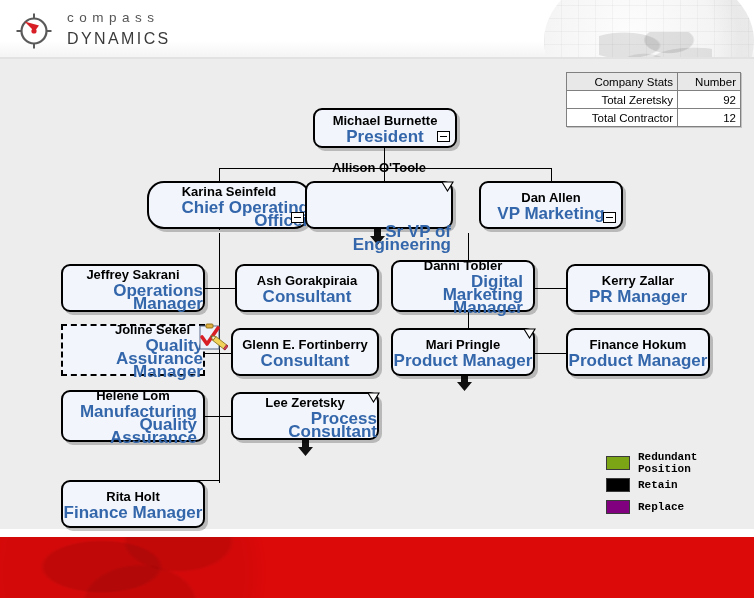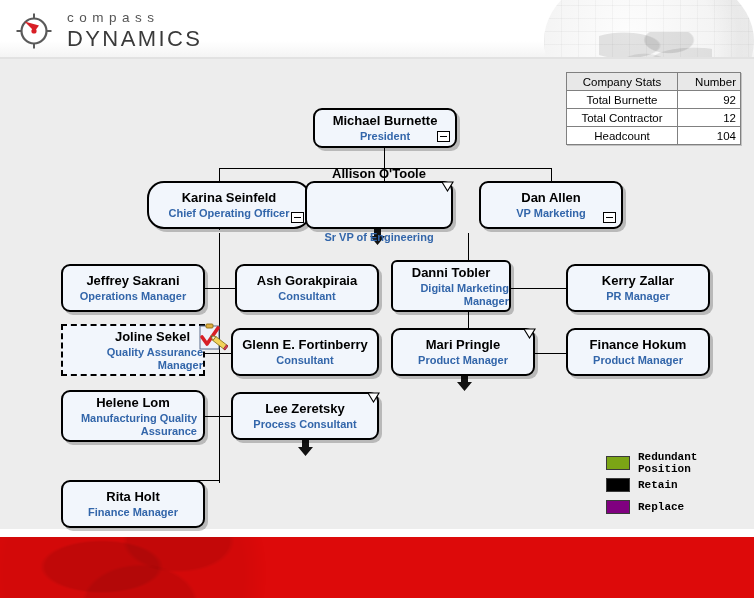--- a/index.html
+++ b/index.html
@@ -34,42 +34,42 @@
       radial-gradient(ellipse at 40% 78%, rgba(0,0,0,0.08) 0 26%, rgba(0,0,0,0) 28%);
   }
   .logo{position:absolute;left:15px;top:8px;width:250px;height:44px;}
   .logo-mark{position:absolute;left:0;top:4px;width:38px;height:38px;}
   .logo-text{position:absolute;left:52px;top:2px;}
   .logo-top{
     font-size:13.5px;letter-spacing:5.5px;color:#555;
     font-family:"Liberation Sans", sans-serif;line-height:16px;
   }
   .logo-bottom{
-    font-size:22px;letter-spacing:2.4px;color:#3a3a3a;line-height:25px;
+    font-size:16px;letter-spacing:2.4px;color:#3a3a3a;line-height:25px;
     font-family:"Liberation Sans", sans-serif;
   }
   .header-rule{position:absolute;left:0;top:57px;width:754px;height:2px;background:#e2e2e2;}
 
   
   .canvas{
     position:absolute;left:0;top:59px;width:754px;height:470px;
     background:#ededed;
   }
 
   
   .stats{
     position:absolute;left:566px;top:13px;width:175px;
     border-collapse:collapse;
     background:#ffffff;
     font-size:11.5px;color:#000;
     box-shadow:1px 1px 0 rgba(0,0,0,0.18);
   }
   .stats td,.stats th{
     border:1px solid #808080;
-    padding:1px 4px;height:15px;font-weight:normal;text-align:center;
+    padding:1px 4px;height:15px;font-weight:normal;text-align:right;
     font-family:"Liberation Sans", sans-serif;
   }
   .stats thead td{background:#e8e8e8;}
   .stats .num{text-align:right;width:54px;}
 
   
   .node{
     position:absolute;
     background:#f2f6fc;
     border:2px solid #000000;
@@ -84,21 +84,21 @@
   .node.dashed{
     border:2px dashed #000000;
     border-radius:0;
     box-shadow:none;
   }
   .node .nm{
     font-size:13px;font-weight:bold;color:#000000;line-height:15px;
     font-family:"Liberation Sans", sans-serif;
   }
   .node .tt{
-    font-size:11px;font-weight:bold;color:#3366aa;line-height:13px;
+    font-size:17px;font-weight:bold;color:#3366aa;line-height:13px;
     margin-top:2px;
     font-family:"Liberation Sans", sans-serif;
   }
   
   .collapse{
     position:absolute;right:5px;bottom:4px;
     width:13px;height:11px;
     border:1px solid #000;background:#ffffff;
     box-sizing:border-box;
   }
@@ -173,30 +173,26 @@
 
     <table class="stats">
       <thead>
         <tr>
           <td>Company Stats</td>
           <td class="num">Number</td>
         </tr>
       </thead>
       <tbody id="stats-body">
           <tr>
-            <td>Total Burnette</td>
+            <td>Total Zeretsky</td>
             <td class="num">92</td>
           </tr>
           <tr>
             <td>Total Contractor</td>
             <td class="num">12</td>
-          </tr>
-          <tr>
-            <td>Headcount</td>
-            <td class="num">104</td>
           </tr>
         </tbody>
     </table>
 
     <div>
 
       <div class="ln lnv" style="left:384px;top:89px;height:20px;"></div>
 
       <div class="ln lnh" style="left:219px;top:109px;width:332px;"></div>
       <div class="ln lnv" style="left:219px;top:109px;height:13px;"></div>
@@ -266,21 +262,21 @@
     <div class="node" style="left:61px;top:205px;width:144px;height:48px;">
       <div class="nm">Jeffrey Sakrani</div>
       <div class="tt">Operations Manager</div>
     </div>
 
     <div class="node" style="left:235px;top:205px;width:144px;height:48px;">
       <div class="nm">Ash Gorakpiraia</div>
       <div class="tt">Consultant</div>
     </div>
 
-    <div class="node" style="left:391px;top:201px;width:120px;height:52px;border-radius:6px;">
+    <div class="node" style="left:391px;top:201px;width:144px;height:52px;">
       <div class="nm">Danni Tobler</div>
       <div class="tt" style="max-width:120px;">Digital Marketing Manager</div>
     </div>
 
     <div class="node" style="left:566px;top:205px;width:144px;height:48px;">
       <div class="nm">Kerry Zallar</div>
       <div class="tt">PR Manager</div>
     </div>
 
     <div class="node dashed" style="left:61px;top:265px;width:144px;height:52px;padding-left:39px;">

